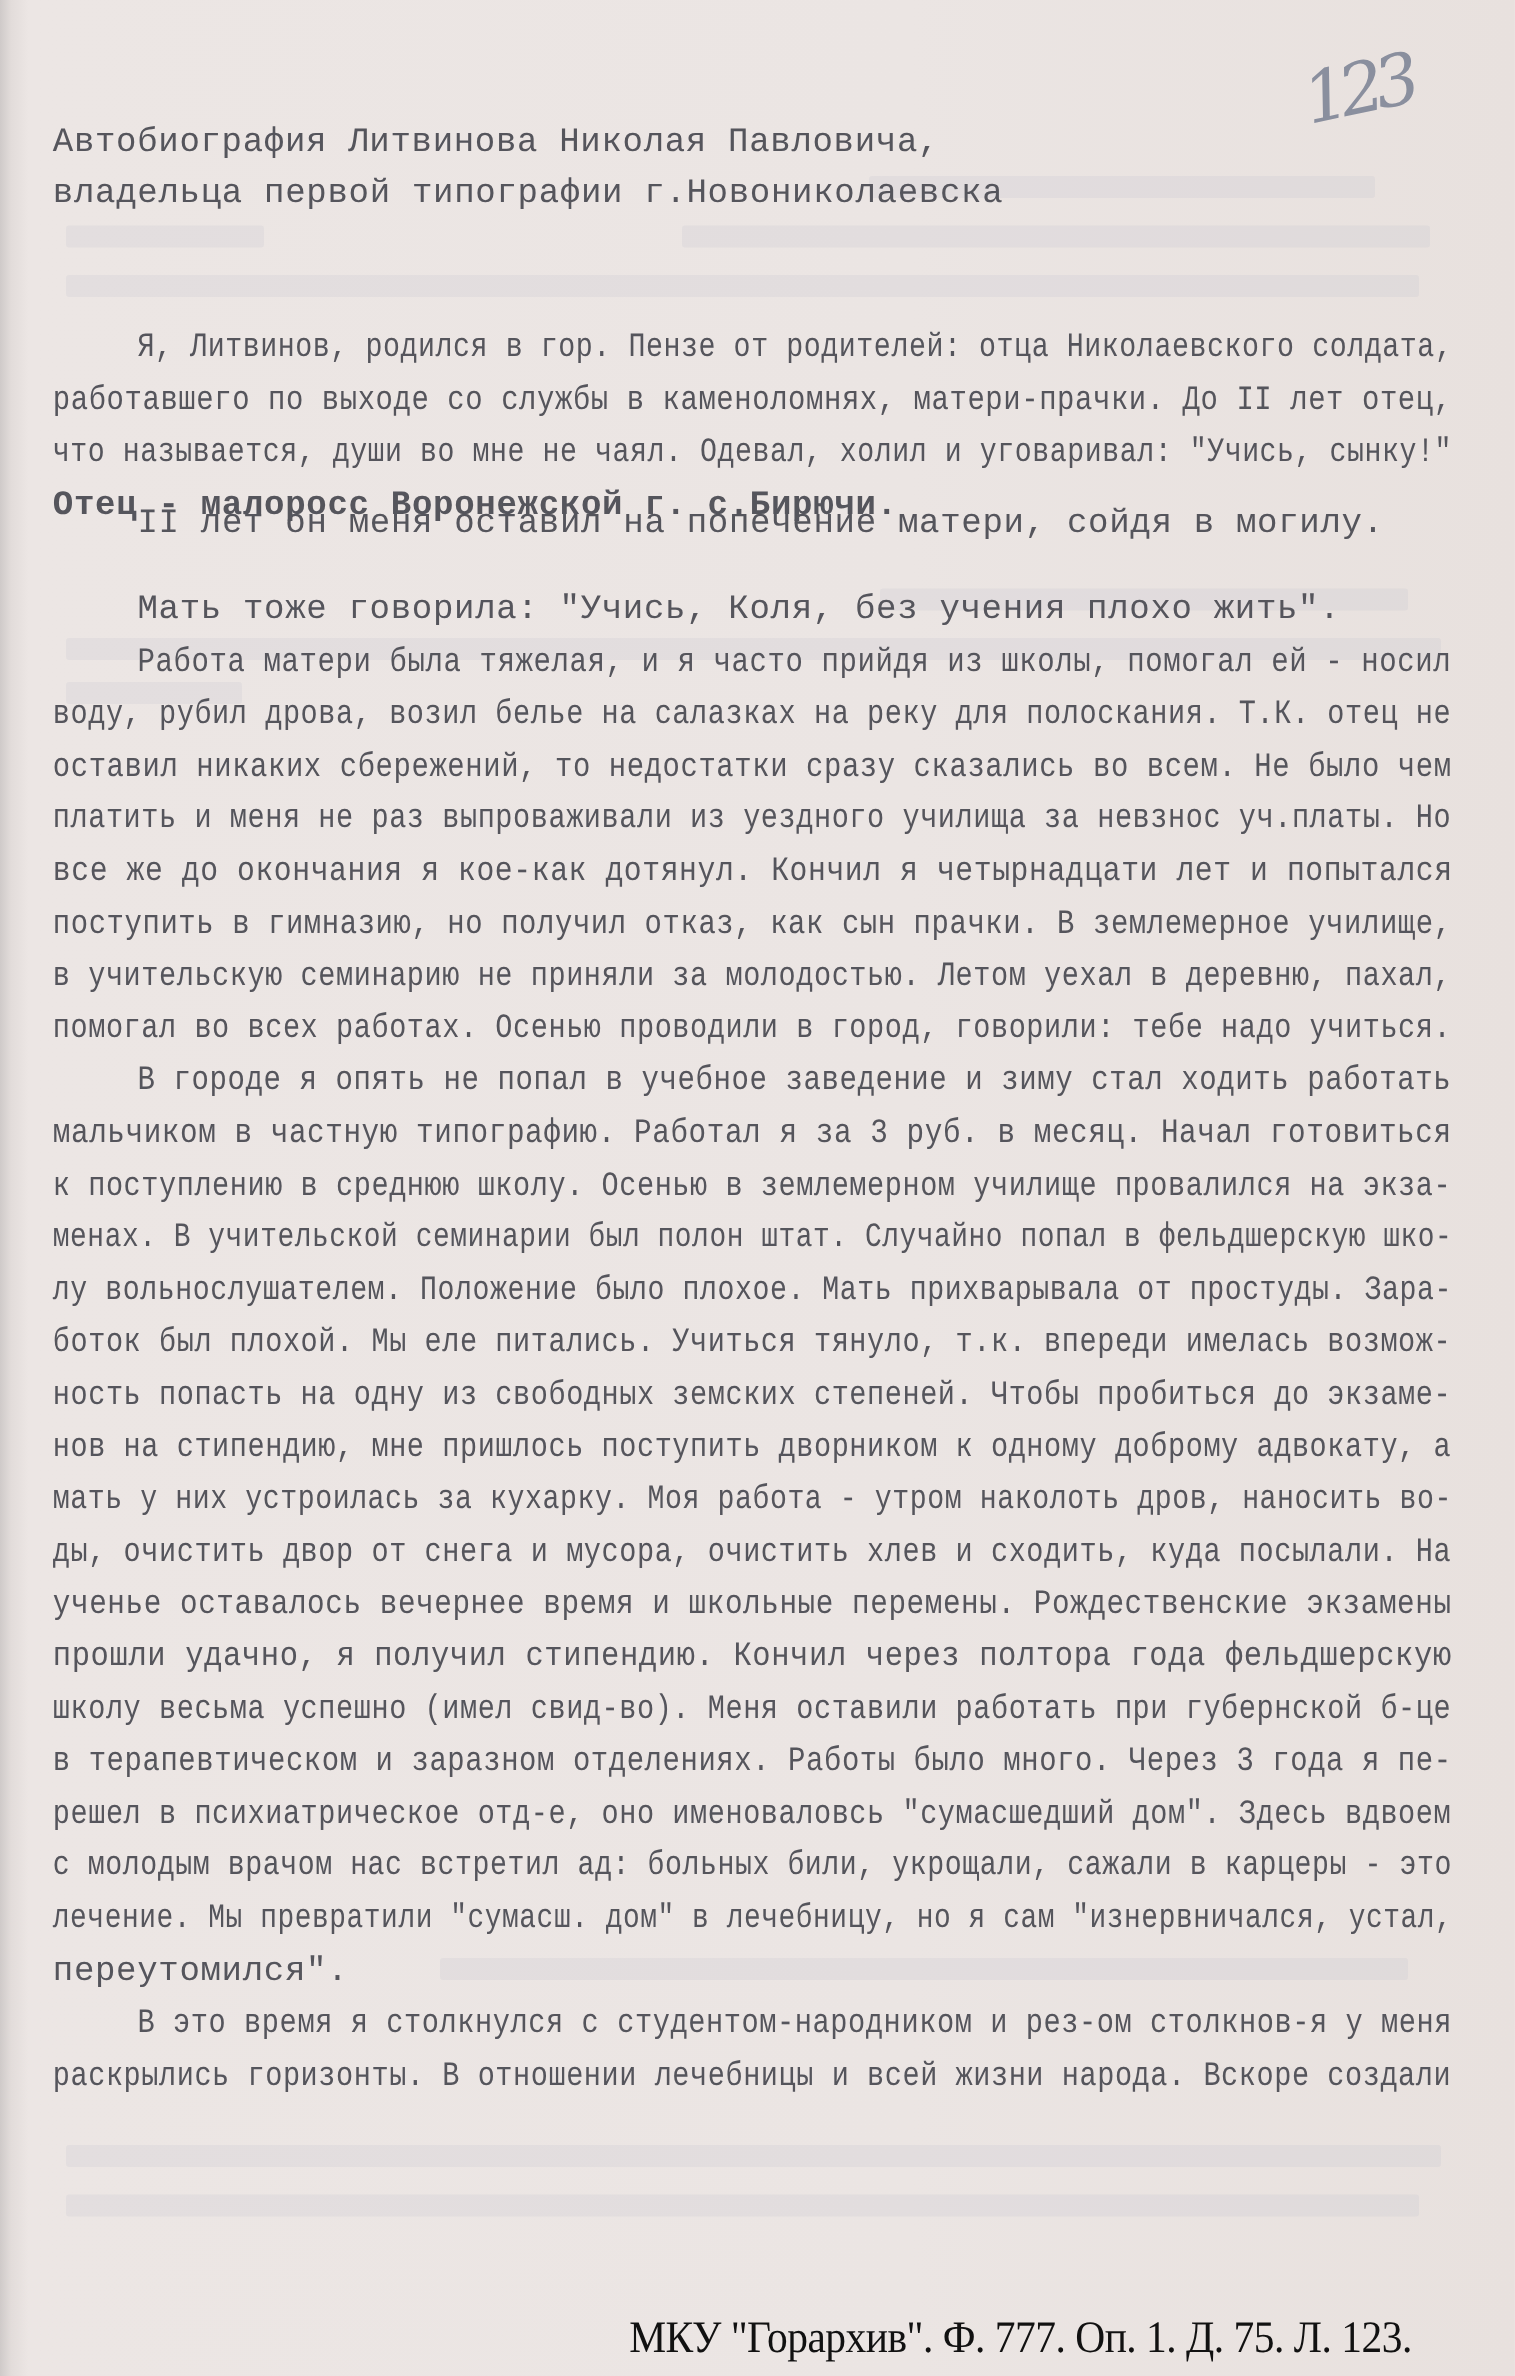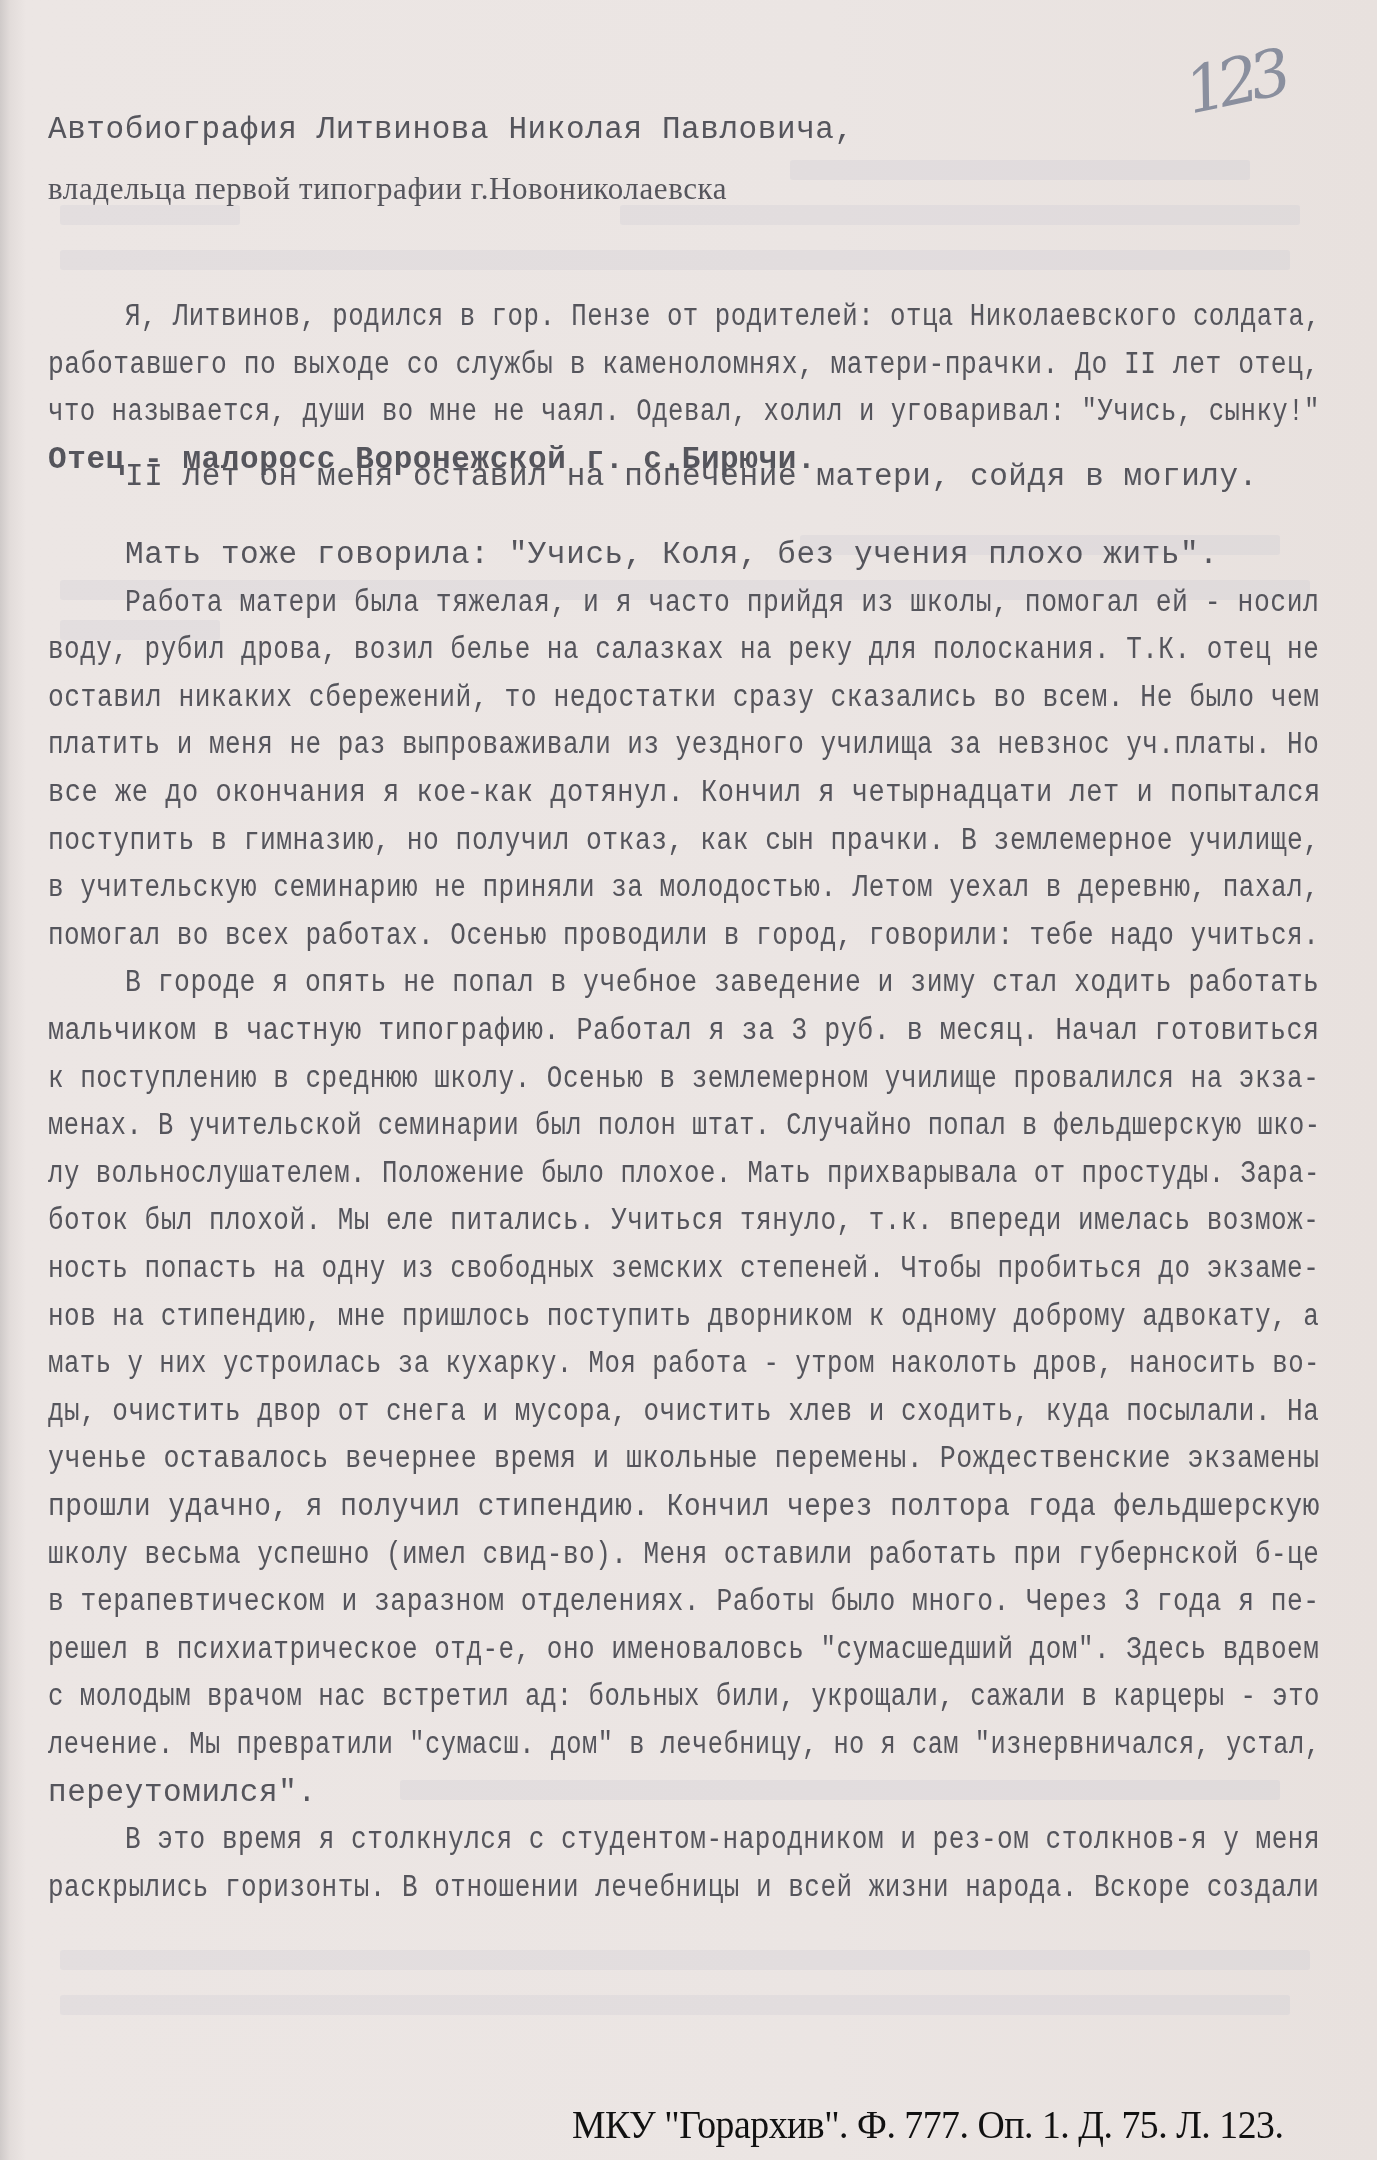--- a/index.html
+++ b/index.html
@@ -59,21 +59,21 @@
     <div style="left:60px;top:580px;width:1250px;"></div>
     <div style="left:60px;top:620px;width:160px;"></div>
     <div style="left:400px;top:1780px;width:880px;"></div>
     <div style="left:60px;top:1950px;width:1250px;"></div>
     <div style="left:60px;top:1995px;width:1230px;"></div>
   </div>
 
   <div class="pagenum">123</div>
 
   <div class="typed" style="left: 48px; top: 113px; transform: scaleX(0.999);">Автобиография Литвинова Николая Павловича,</div>
-  <div class="typed" style="left: 48px; top: 172px; transform: scaleX(1); font-family: Liberation Serif, serif;">владельца первой типографии г.Новониколаевска</div>
+  <div class="typed" style="left: 48px; top: 160px; transform: scaleX(1);">владельца первой типографии г.Новониколаевска</div>
 
   <div id="body-lines">
       <div class="typed" style="left: 125px; top: 300px; transform: scaleX(0.83);">Я, Литвинов, родился в гор. Пензе от родителей: отца Николаевского солдата,</div>
       <div class="typed" style="left: 48px; top: 348px; transform: scaleX(0.849);">работавшего по выходе со службы в каменоломнях, матери-прачки. До II лет отец,</div>
       <div class="typed" style="left: 48px; top: 395px; transform: scaleX(0.828);">что называется, души во мне не чаял. Одевал, холил и уговаривал: "Учись, сынку!"</div>
       <div class="typed" style="left: 48px; top: 443px; transform: scaleX(1); font-weight: bold;">Отец - малоросс Воронежской г. с.Бирючи.</div>
       <div class="typed" style="left: 125px; top: 460px; transform: scaleX(1);">II лет он меня оставил на попечение матери, сойдя в могилу.</div>
       <div class="typed" style="left: 125px; top: 538px; transform: scaleX(0.999);">Мать тоже говорила: "Учись, Коля, без учения плохо жить".</div>
       <div class="typed" style="left: 125px; top: 586px; transform: scaleX(0.852);">Работа матери была тяжелая, и я часто прийдя из школы, помогал ей - носил</div>
       <div class="typed" style="left: 48px; top: 633px; transform: scaleX(0.838);">воду, рубил дрова, возил белье на салазках на реку для полоскания. Т.К. отец не</div>

